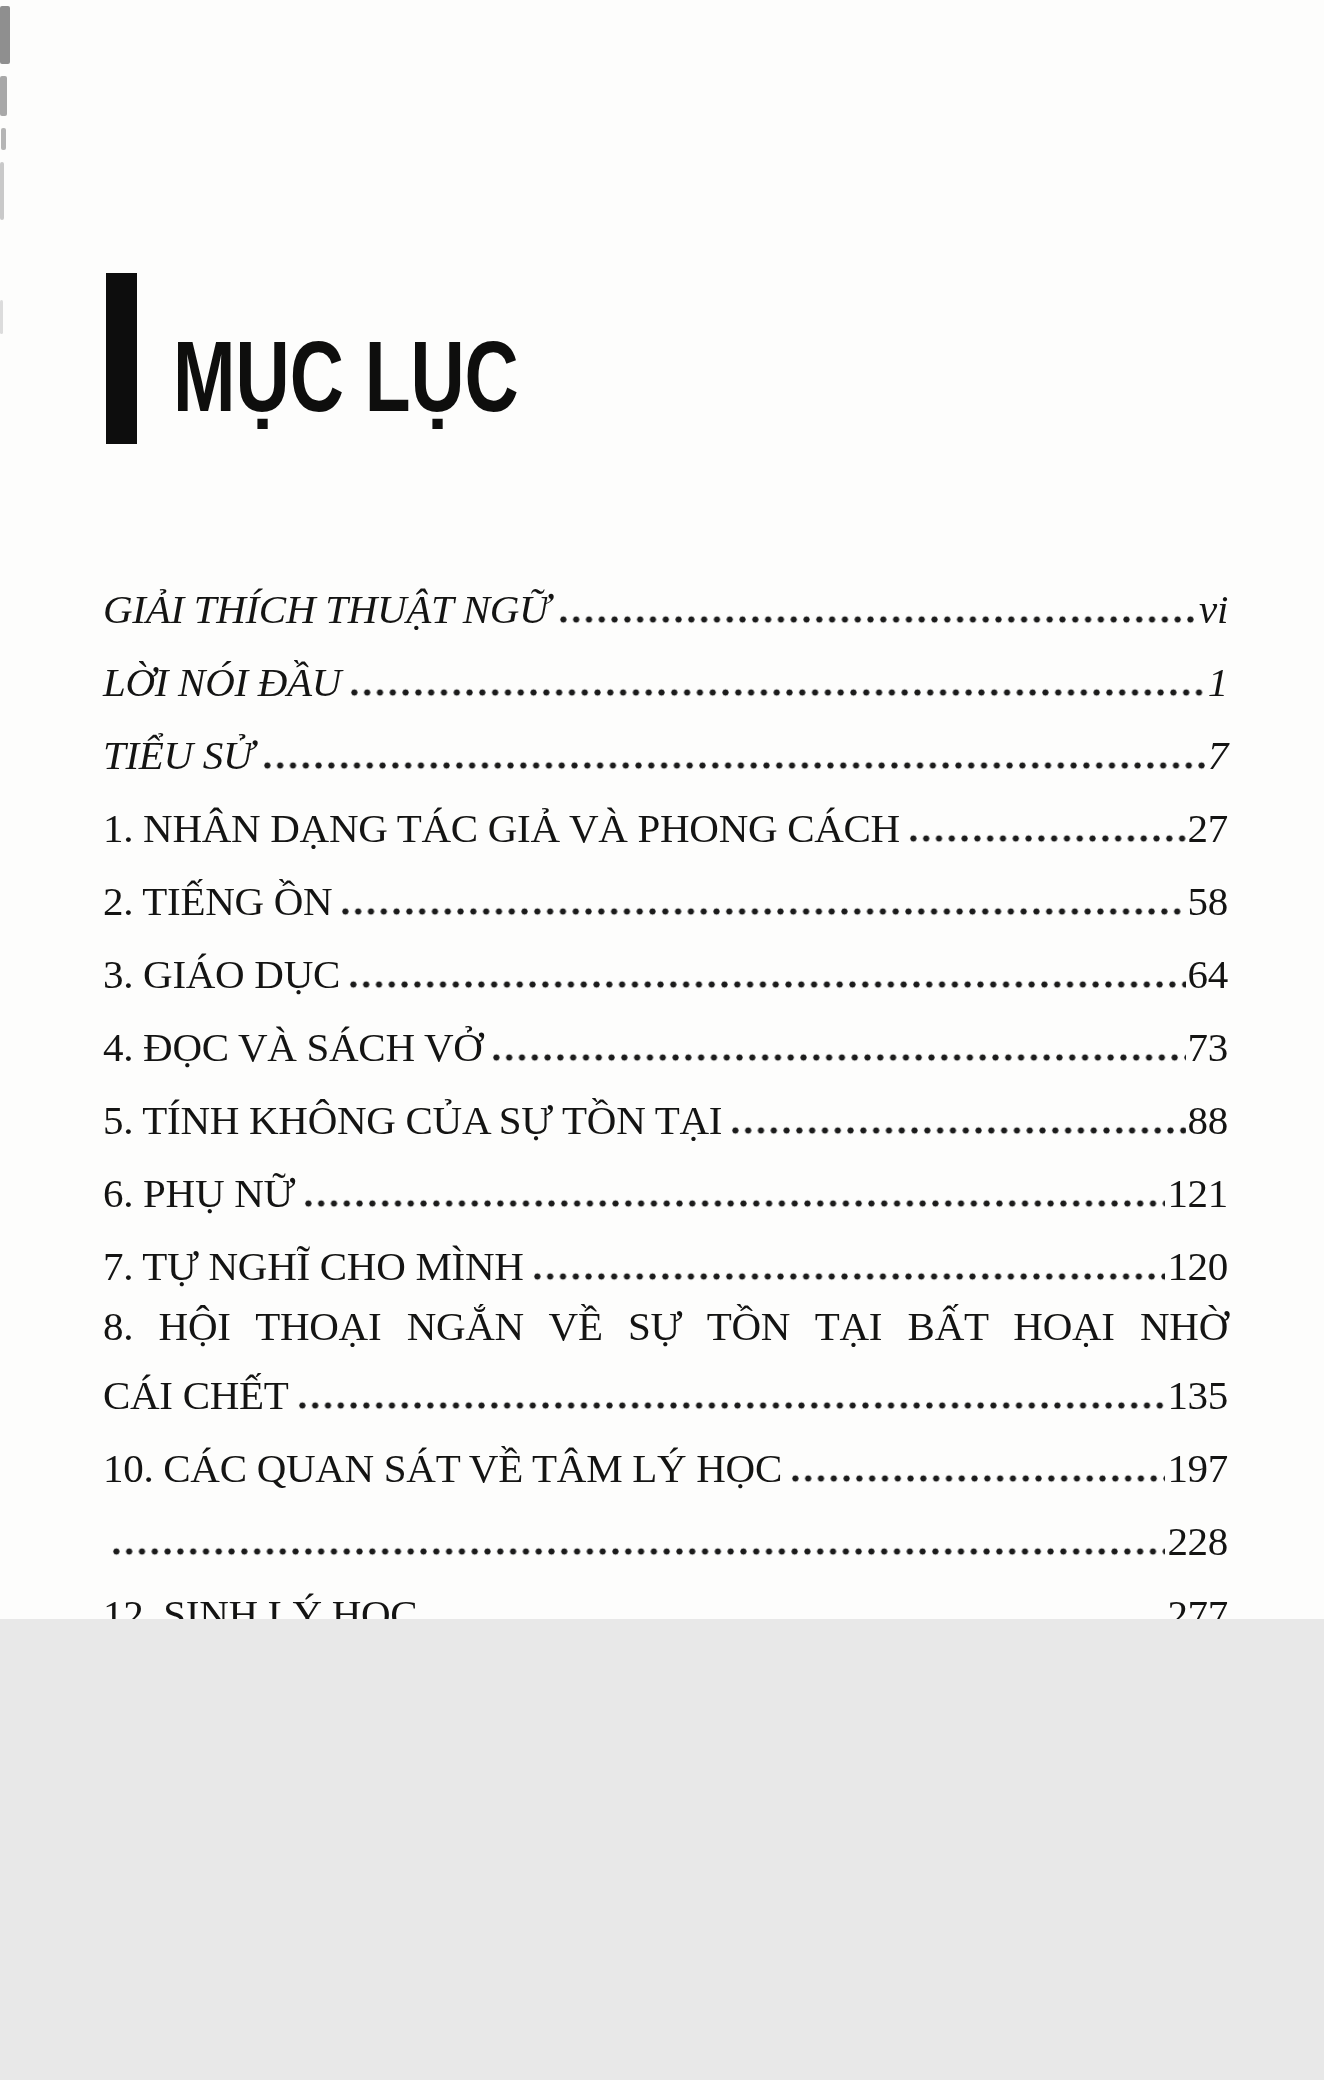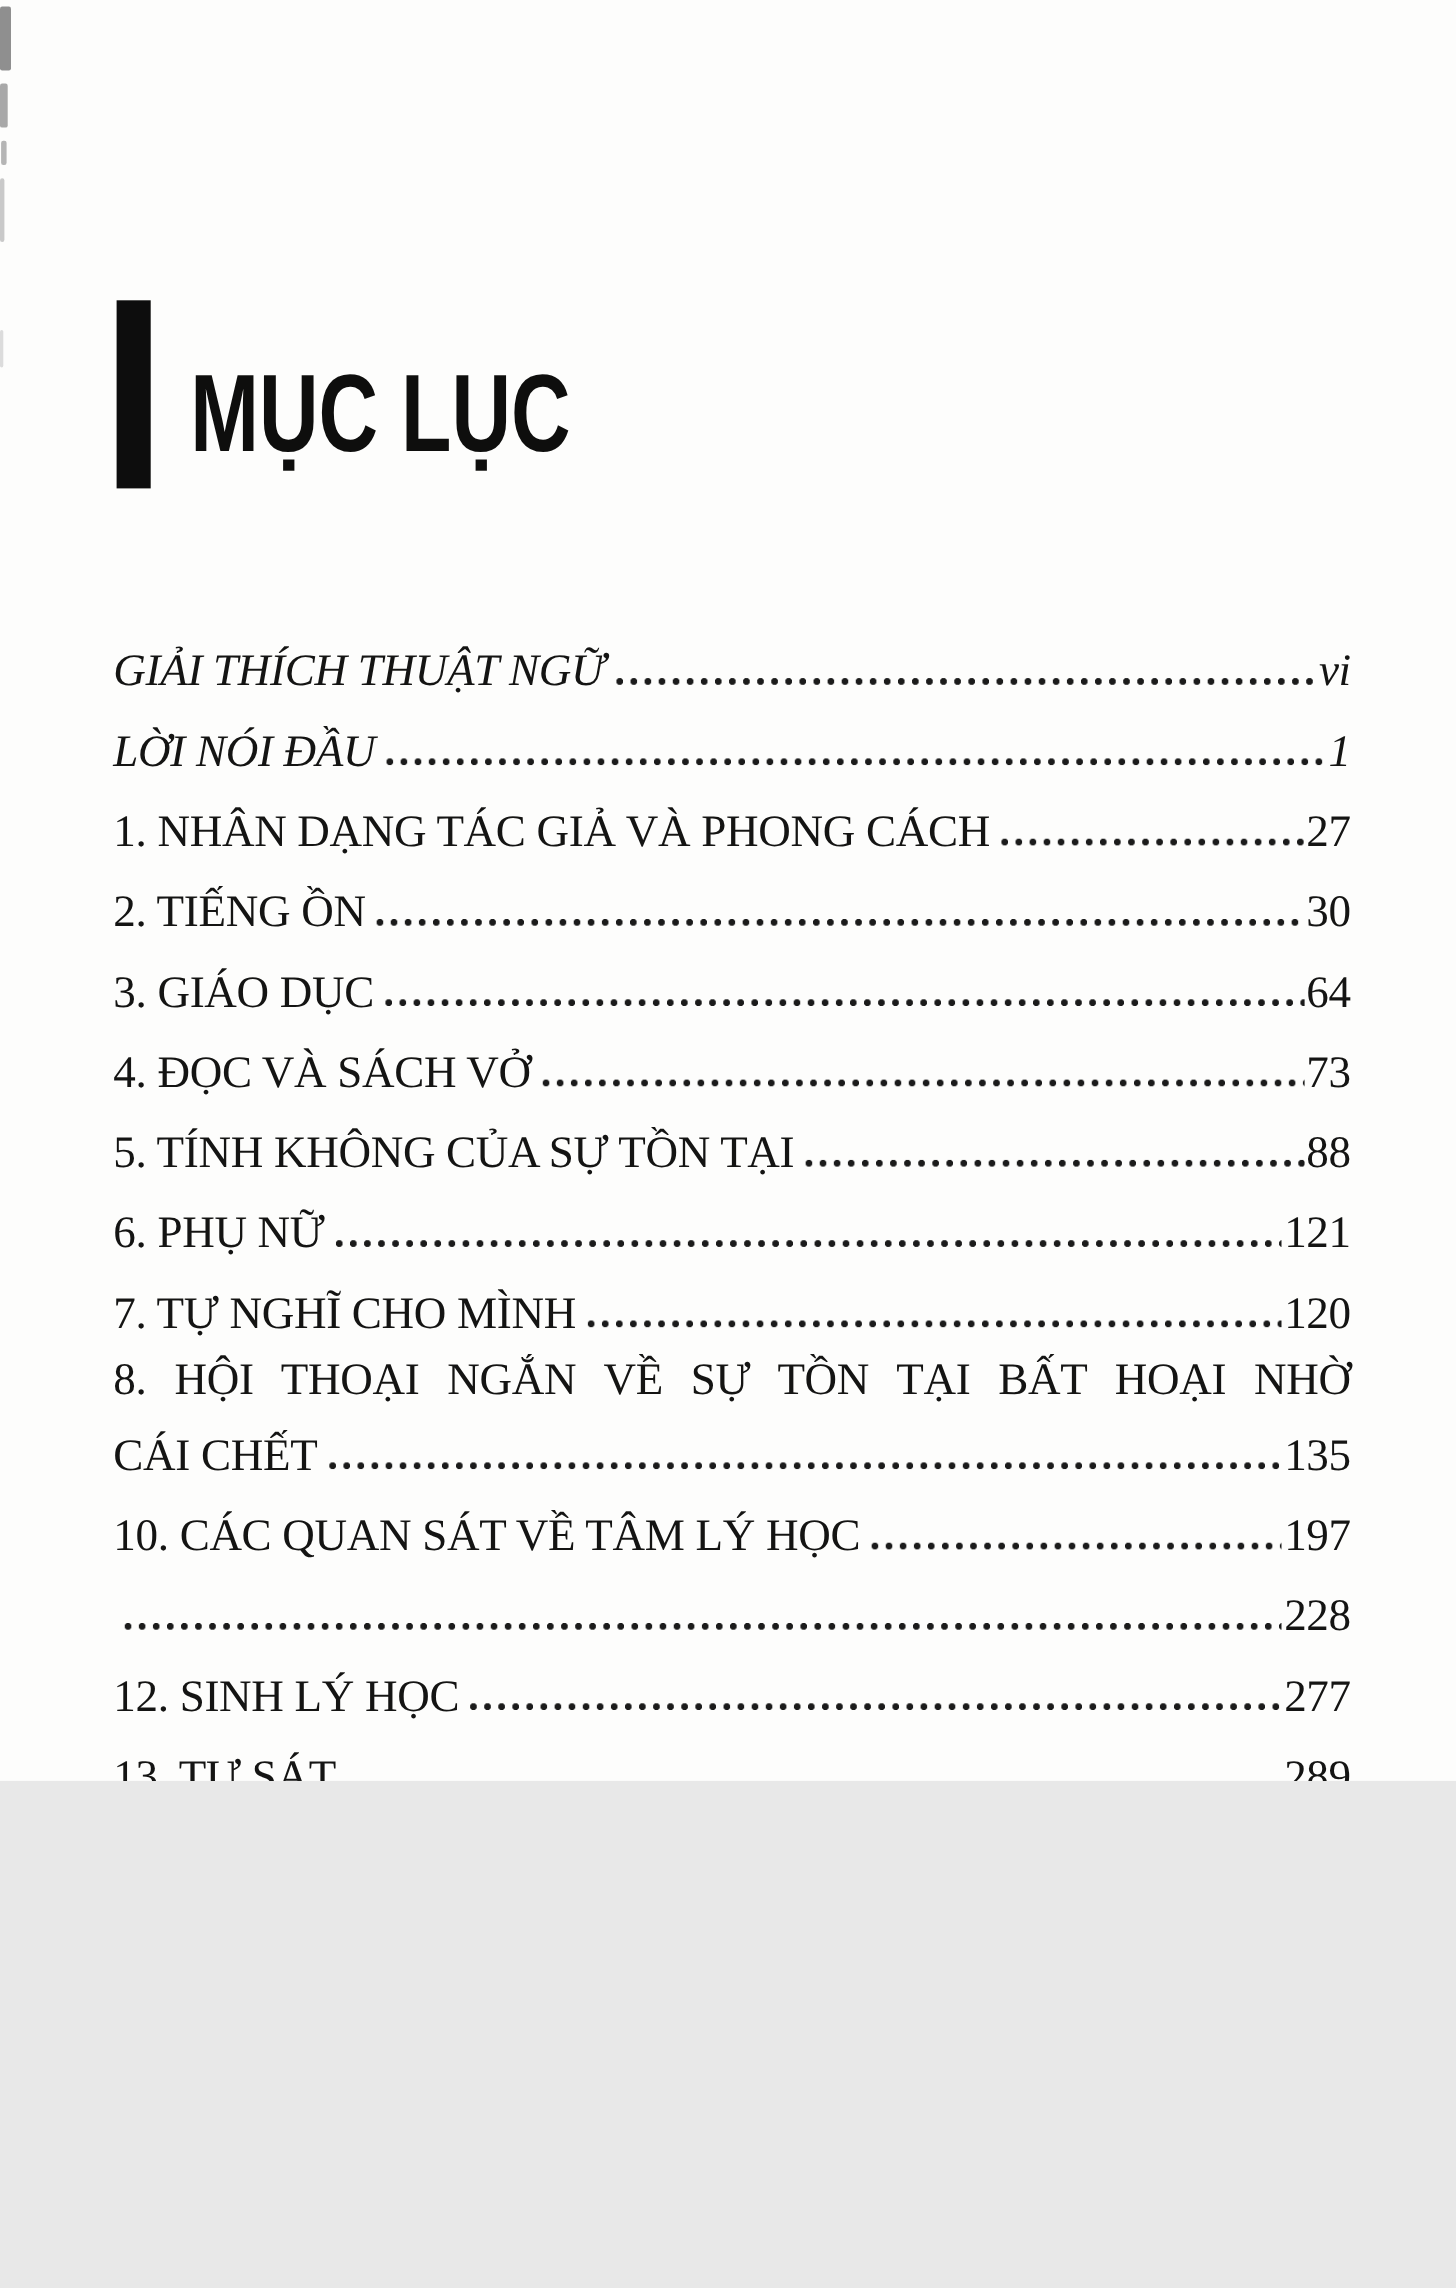--- a/index.html
+++ b/index.html
@@ -114,31 +114,36 @@
       <span class="leader"></span>
       <span class="pagenum">vi</span>
     </div>
 
     <div class="row italic">
       <span class="label">LỜI NÓI ĐẦU</span>
       <span class="leader"></span>
       <span class="pagenum">1</span>
     </div>
 
+    <div class="row italic">
+      <span class="label">TIỂU SỬ</span>
+      <span class="leader"></span>
+      <span class="pagenum">7</span>
+    </div>
 
     <div class="row">
       <span class="label">1. NHÂN DẠNG TÁC GIẢ VÀ PHONG CÁCH</span>
       <span class="leader"></span>
       <span class="pagenum">27</span>
     </div>
 
     <div class="row">
       <span class="label">2. TIẾNG ỒN</span>
       <span class="leader"></span>
-      <span class="pagenum">30</span>
+      <span class="pagenum">58</span>
     </div>
 
     <div class="row">
       <span class="label">3. GIÁO DỤC</span>
       <span class="leader"></span>
       <span class="pagenum">64</span>
     </div>
 
     <div class="row">
       <span class="label">4. ĐỌC VÀ SÁCH VỞ</span>

